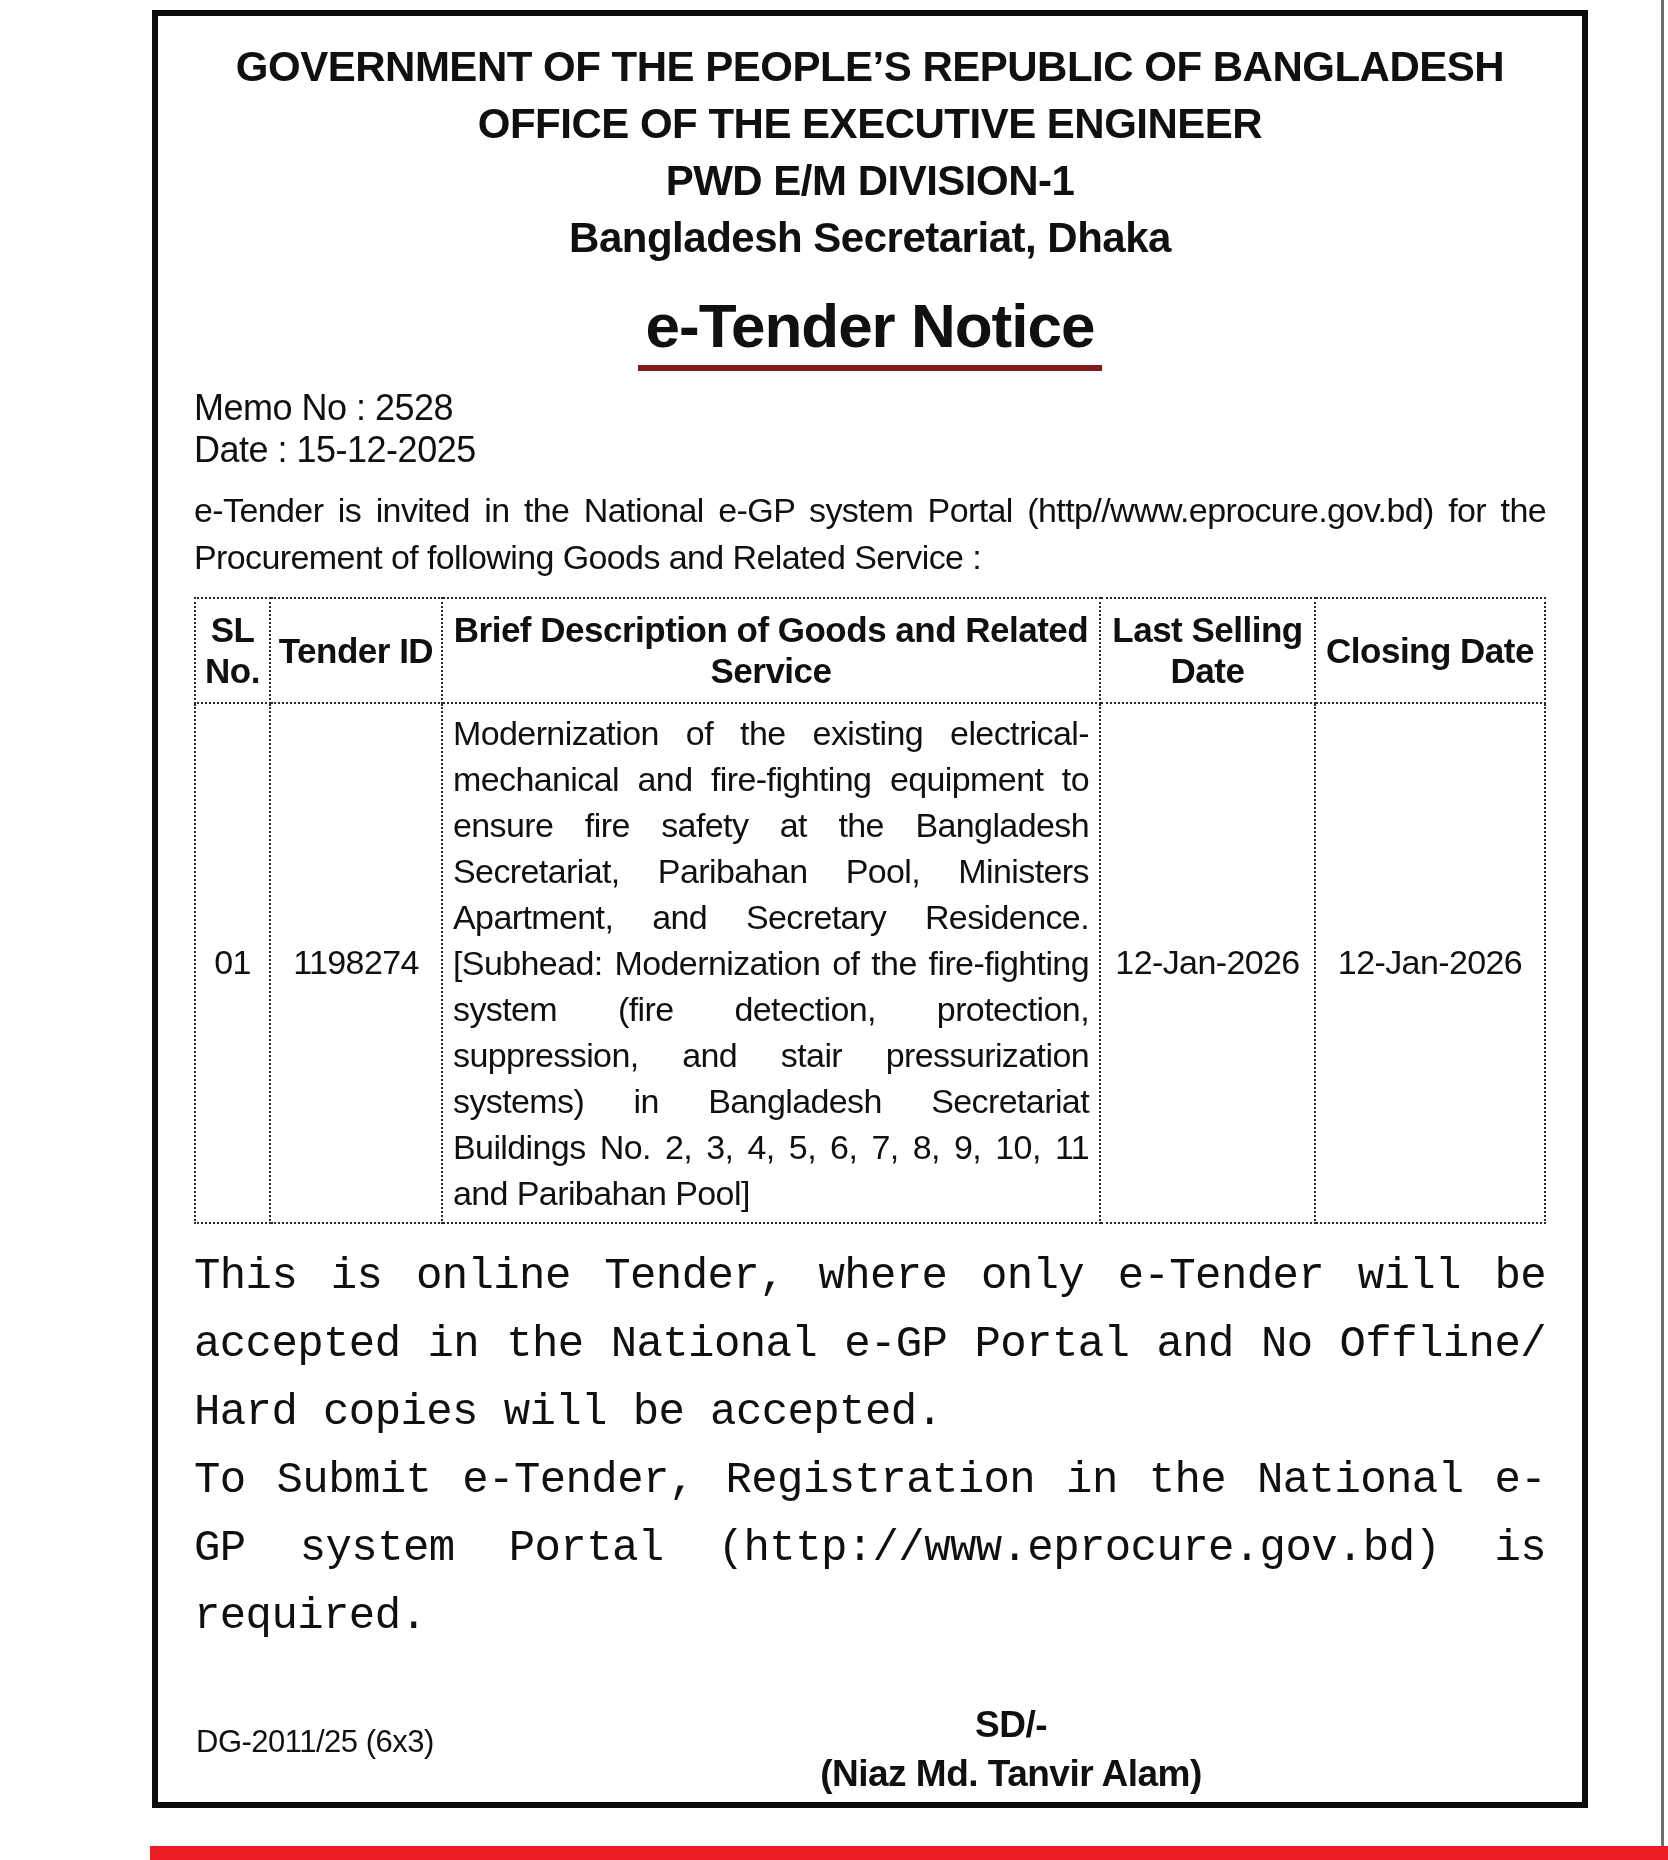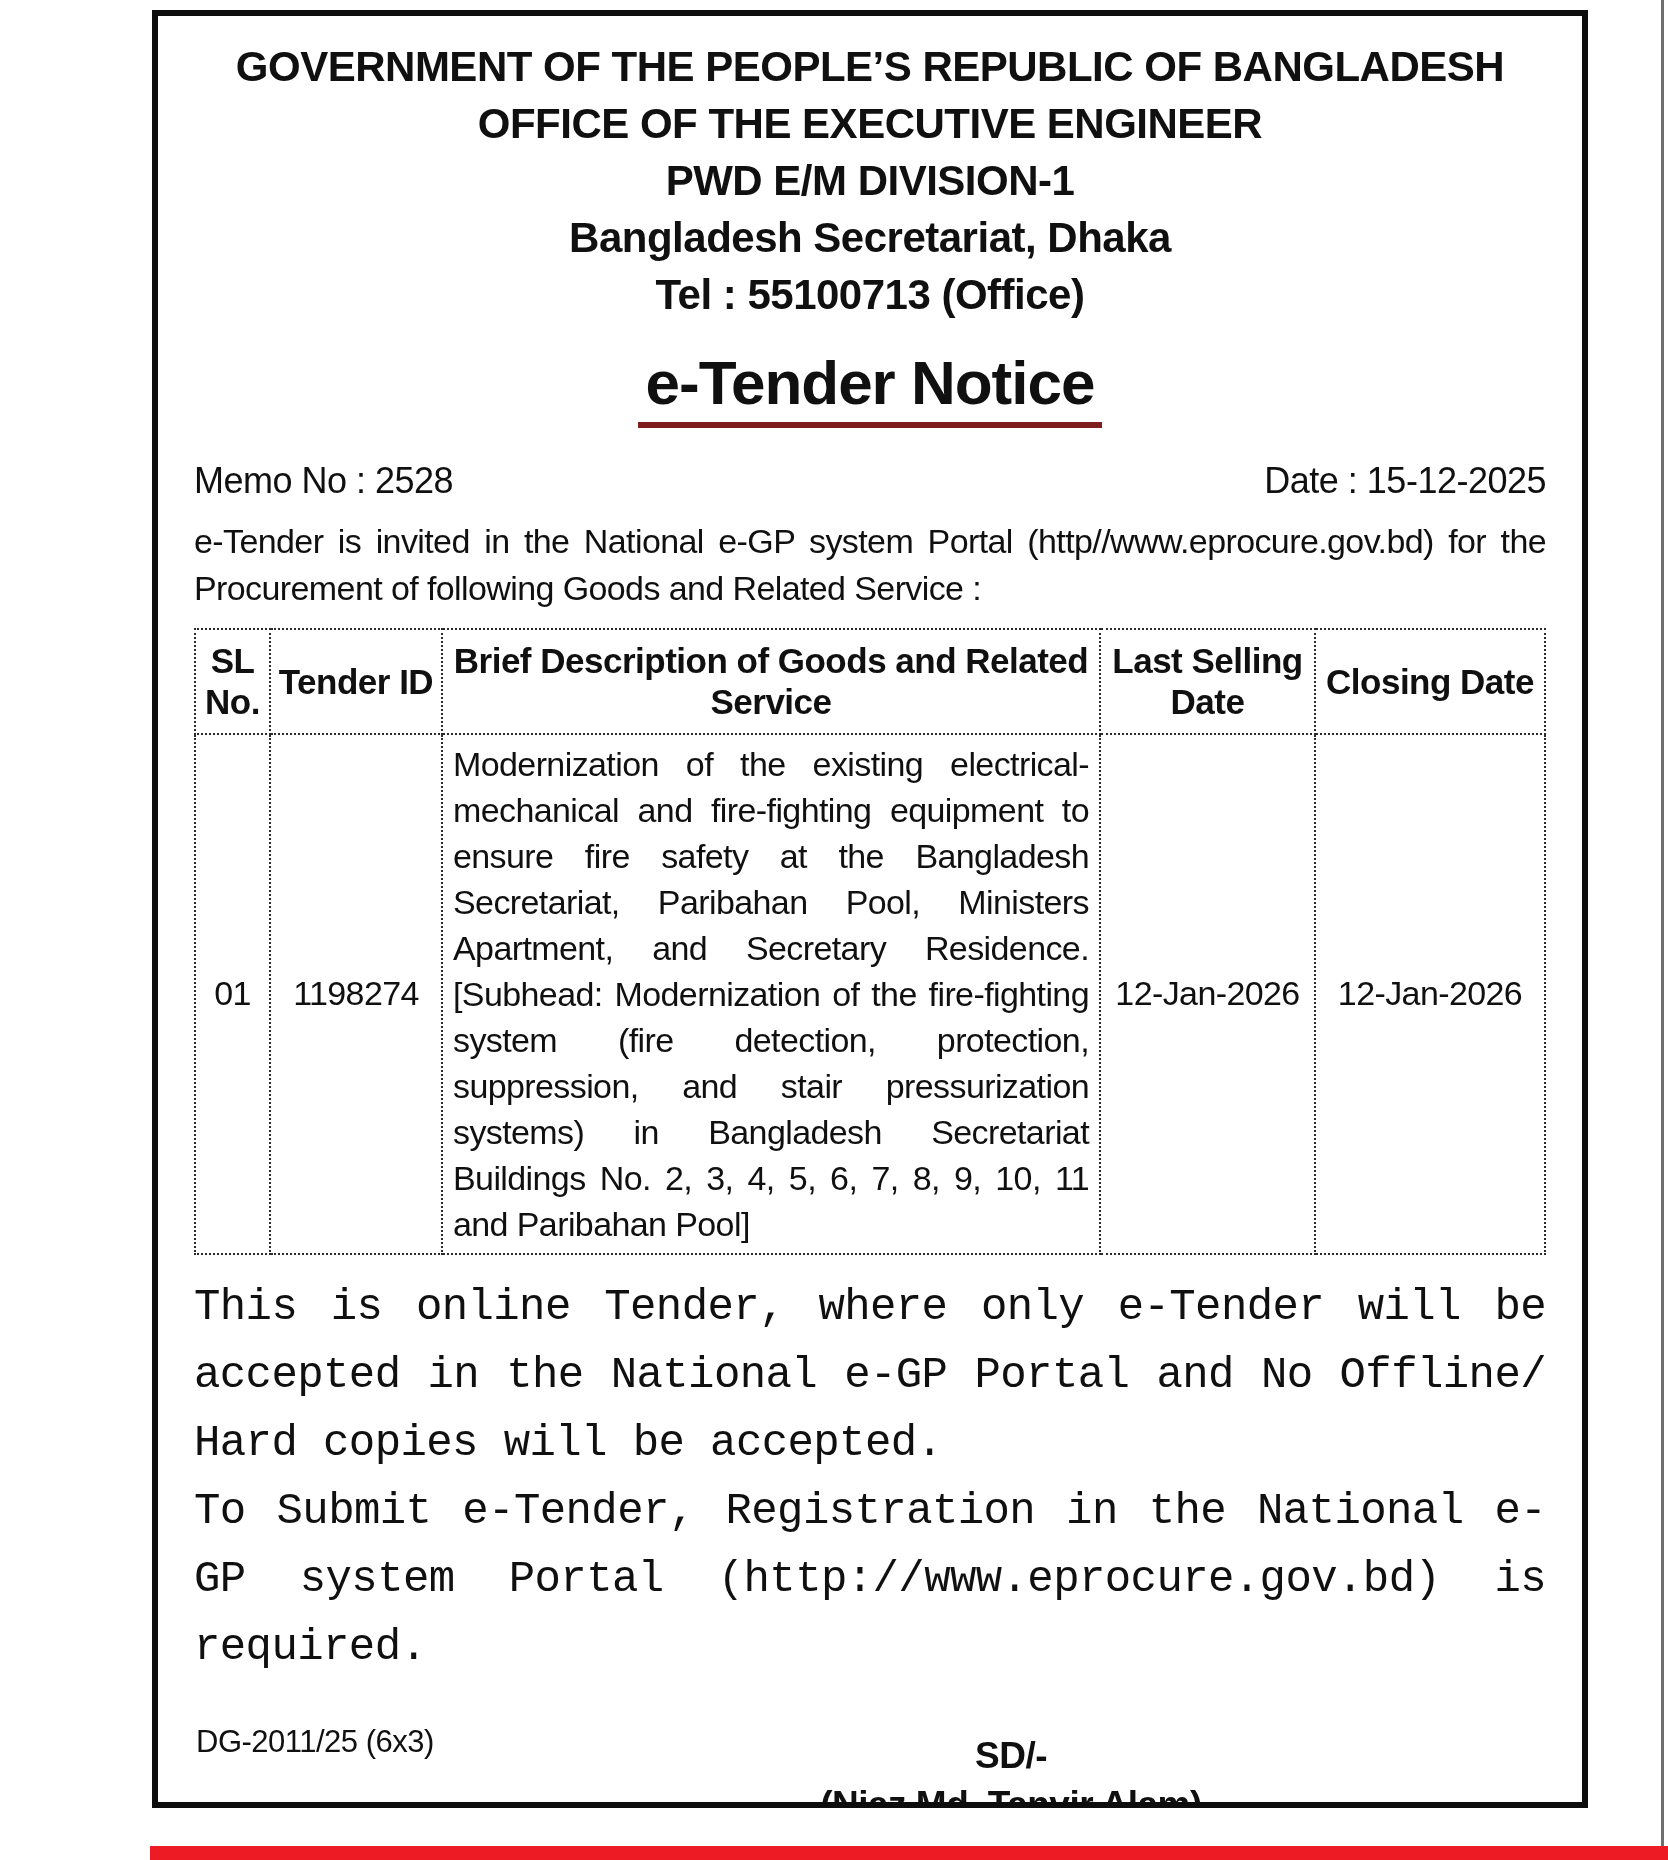--- a/index.html
+++ b/index.html
@@ -28,21 +28,21 @@
     font-size: 42px; line-height: 57px; letter-spacing: -0.5px;
   }
   .title-wrap { text-align: center; margin-top: 24px; }
   .title {
     display: inline-block; font-size: 62px; font-weight: bold;
     letter-spacing: -1px; border-bottom: 6px solid #7f1d1d;
     padding: 0 8px 4px 8px;
   }
   .memo-row {
     display: flex; justify-content: space-between;
-    font-size: 36px; margin-top: 32px; letter-spacing: -0.5px;
+    font-size: 36px; margin-top: 16px; letter-spacing: -0.5px; flex-direction: column;
   }
   .intro {
     font-size: 34px; line-height: 47px; letter-spacing: -0.6px;
     text-align: justify; margin-top: 16px;
   }
   table.tender { width: 100%; border-collapse: collapse; margin-top: 16px; }
   table.tender th, table.tender td { border: 2px dotted #2a2a2a; }
   table.tender th {
     font-size: 35px; font-weight: bold; text-align: center;
     padding: 10px 2px; line-height: 1.18; letter-spacing: -0.5px;
@@ -86,21 +86,20 @@
 
 <div class="column-rule"></div>
 
 <div class="notice">
 
   <div class="hdr">
     <div>GOVERNMENT OF THE PEOPLE’S REPUBLIC OF BANGLADESH</div>
     <div>OFFICE OF THE EXECUTIVE ENGINEER</div>
     <div>PWD E/M DIVISION-1</div>
     <div>Bangladesh Secretariat, Dhaka</div>
-    <div>Tel : 55100713 (Office)</div>
   </div>
 
   <div class="title-wrap">
     <span class="title">e-Tender Notice</span>
   </div>
 
   <div class="memo-row">
     <span>Memo No : 2528</span>
     <span>Date : 15-12-2025</span>
   </div>

